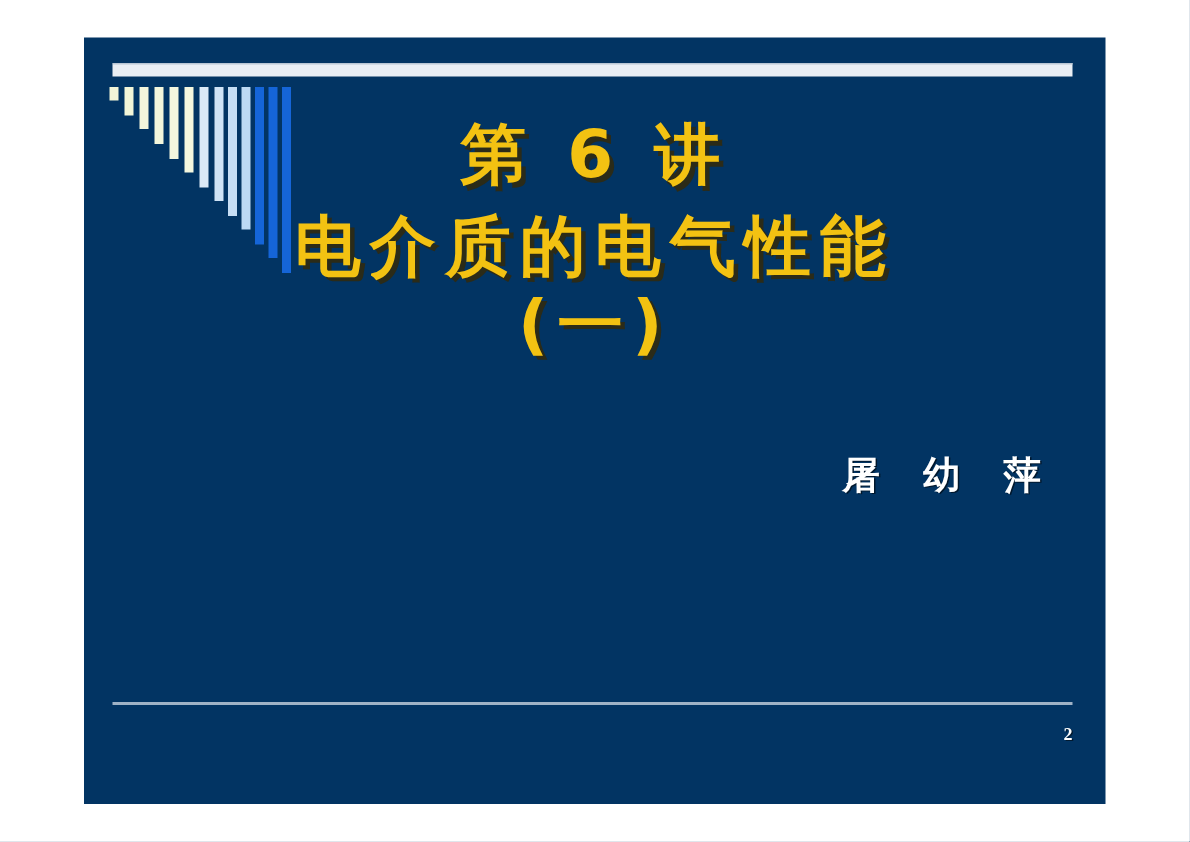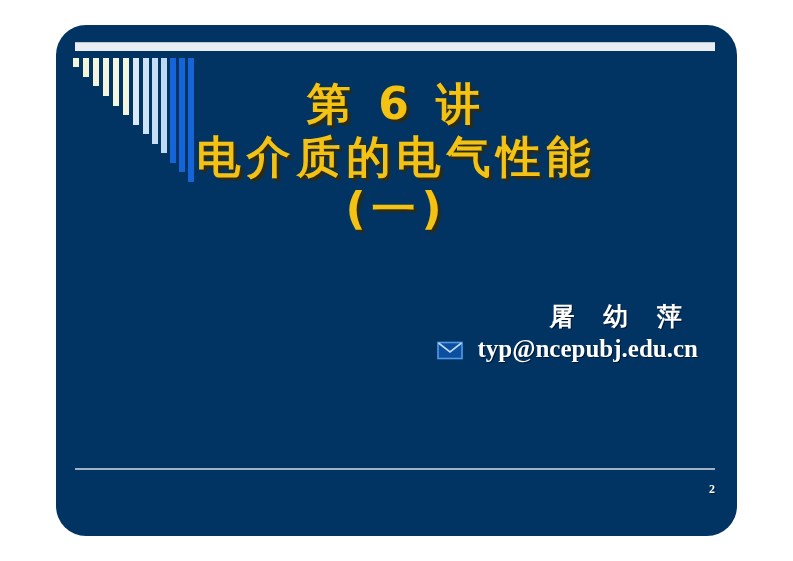--- a/index.html
+++ b/index.html
@@ -23,21 +23,20 @@
 
   
   #slide {
     position: absolute;
     left: 56px;
     top: 25px;
     width: 681px;
     height: 511px;
     background: #023463;
     overflow: hidden;
-    border-radius: 30px;
   }
 
   
   .top-rule {
     position: absolute;
     left: 19px;
     top: 17px;
     width: 640px;
     height: 9px;
     background: #e9eef4;
@@ -67,30 +66,30 @@
     text-align: center;
     font-family: "DejaVu Sans", sans-serif;
     font-weight: bold;
     color: #f3c212;
     letter-spacing: 6px;
     text-shadow: 3px 3px 0 #2b2b18;
     line-height: 1.12;
     white-space: nowrap;
   }
   .title-line-1 { font-size: 44px; }
-  .title-line-2 { font-size: 44px; margin-top: 4px; }
+  .title-line-2 { font-size: 44px; margin-top: 12px; }
   .title-line-3 { font-size: 44px; margin-top: 2px; }
 
   
   .contact {
     position: absolute;
     left: 0;
     top: 276px;
     width: 681px;
-    padding-right: 39px;
+    padding-right: 27px;
     box-sizing: border-box;
     text-align: right;
     color: #ffffff;
     font-family: "Liberation Serif", serif;
     font-weight: bold;
     white-space: nowrap;
   }
   .contact .row {
     display: block;
     line-height: 1.26;
@@ -166,29 +165,20 @@
     </div>
 
     <div class="contact">
 
       <div class="row row-name">
         <span class="cn">屠 幼 萍</span>
       </div>
 
 
 
-      <div class="row row-mail">
-        <span class="ico">
-          <svg width="26" height="19" viewBox="0 0 26 19">
-            <rect x="1" y="1.5" width="24" height="16" fill="#0d4e9e" stroke="#4f9bea" stroke-width="1.6"></rect>
-            <path d="M1.5 2 L13 11 L24.5 2" fill="none" stroke="#bcd9f4" stroke-width="1.6"></path>
-          </svg>
-        </span>
-        <span>typ@ncepubj.edu.cn</span>
-      </div>
 
     </div>
 
     <div class="bottom-rule"></div>
     <div class="page-no">2</div>
 
   </div>
 </div>
 
 </body></html>

